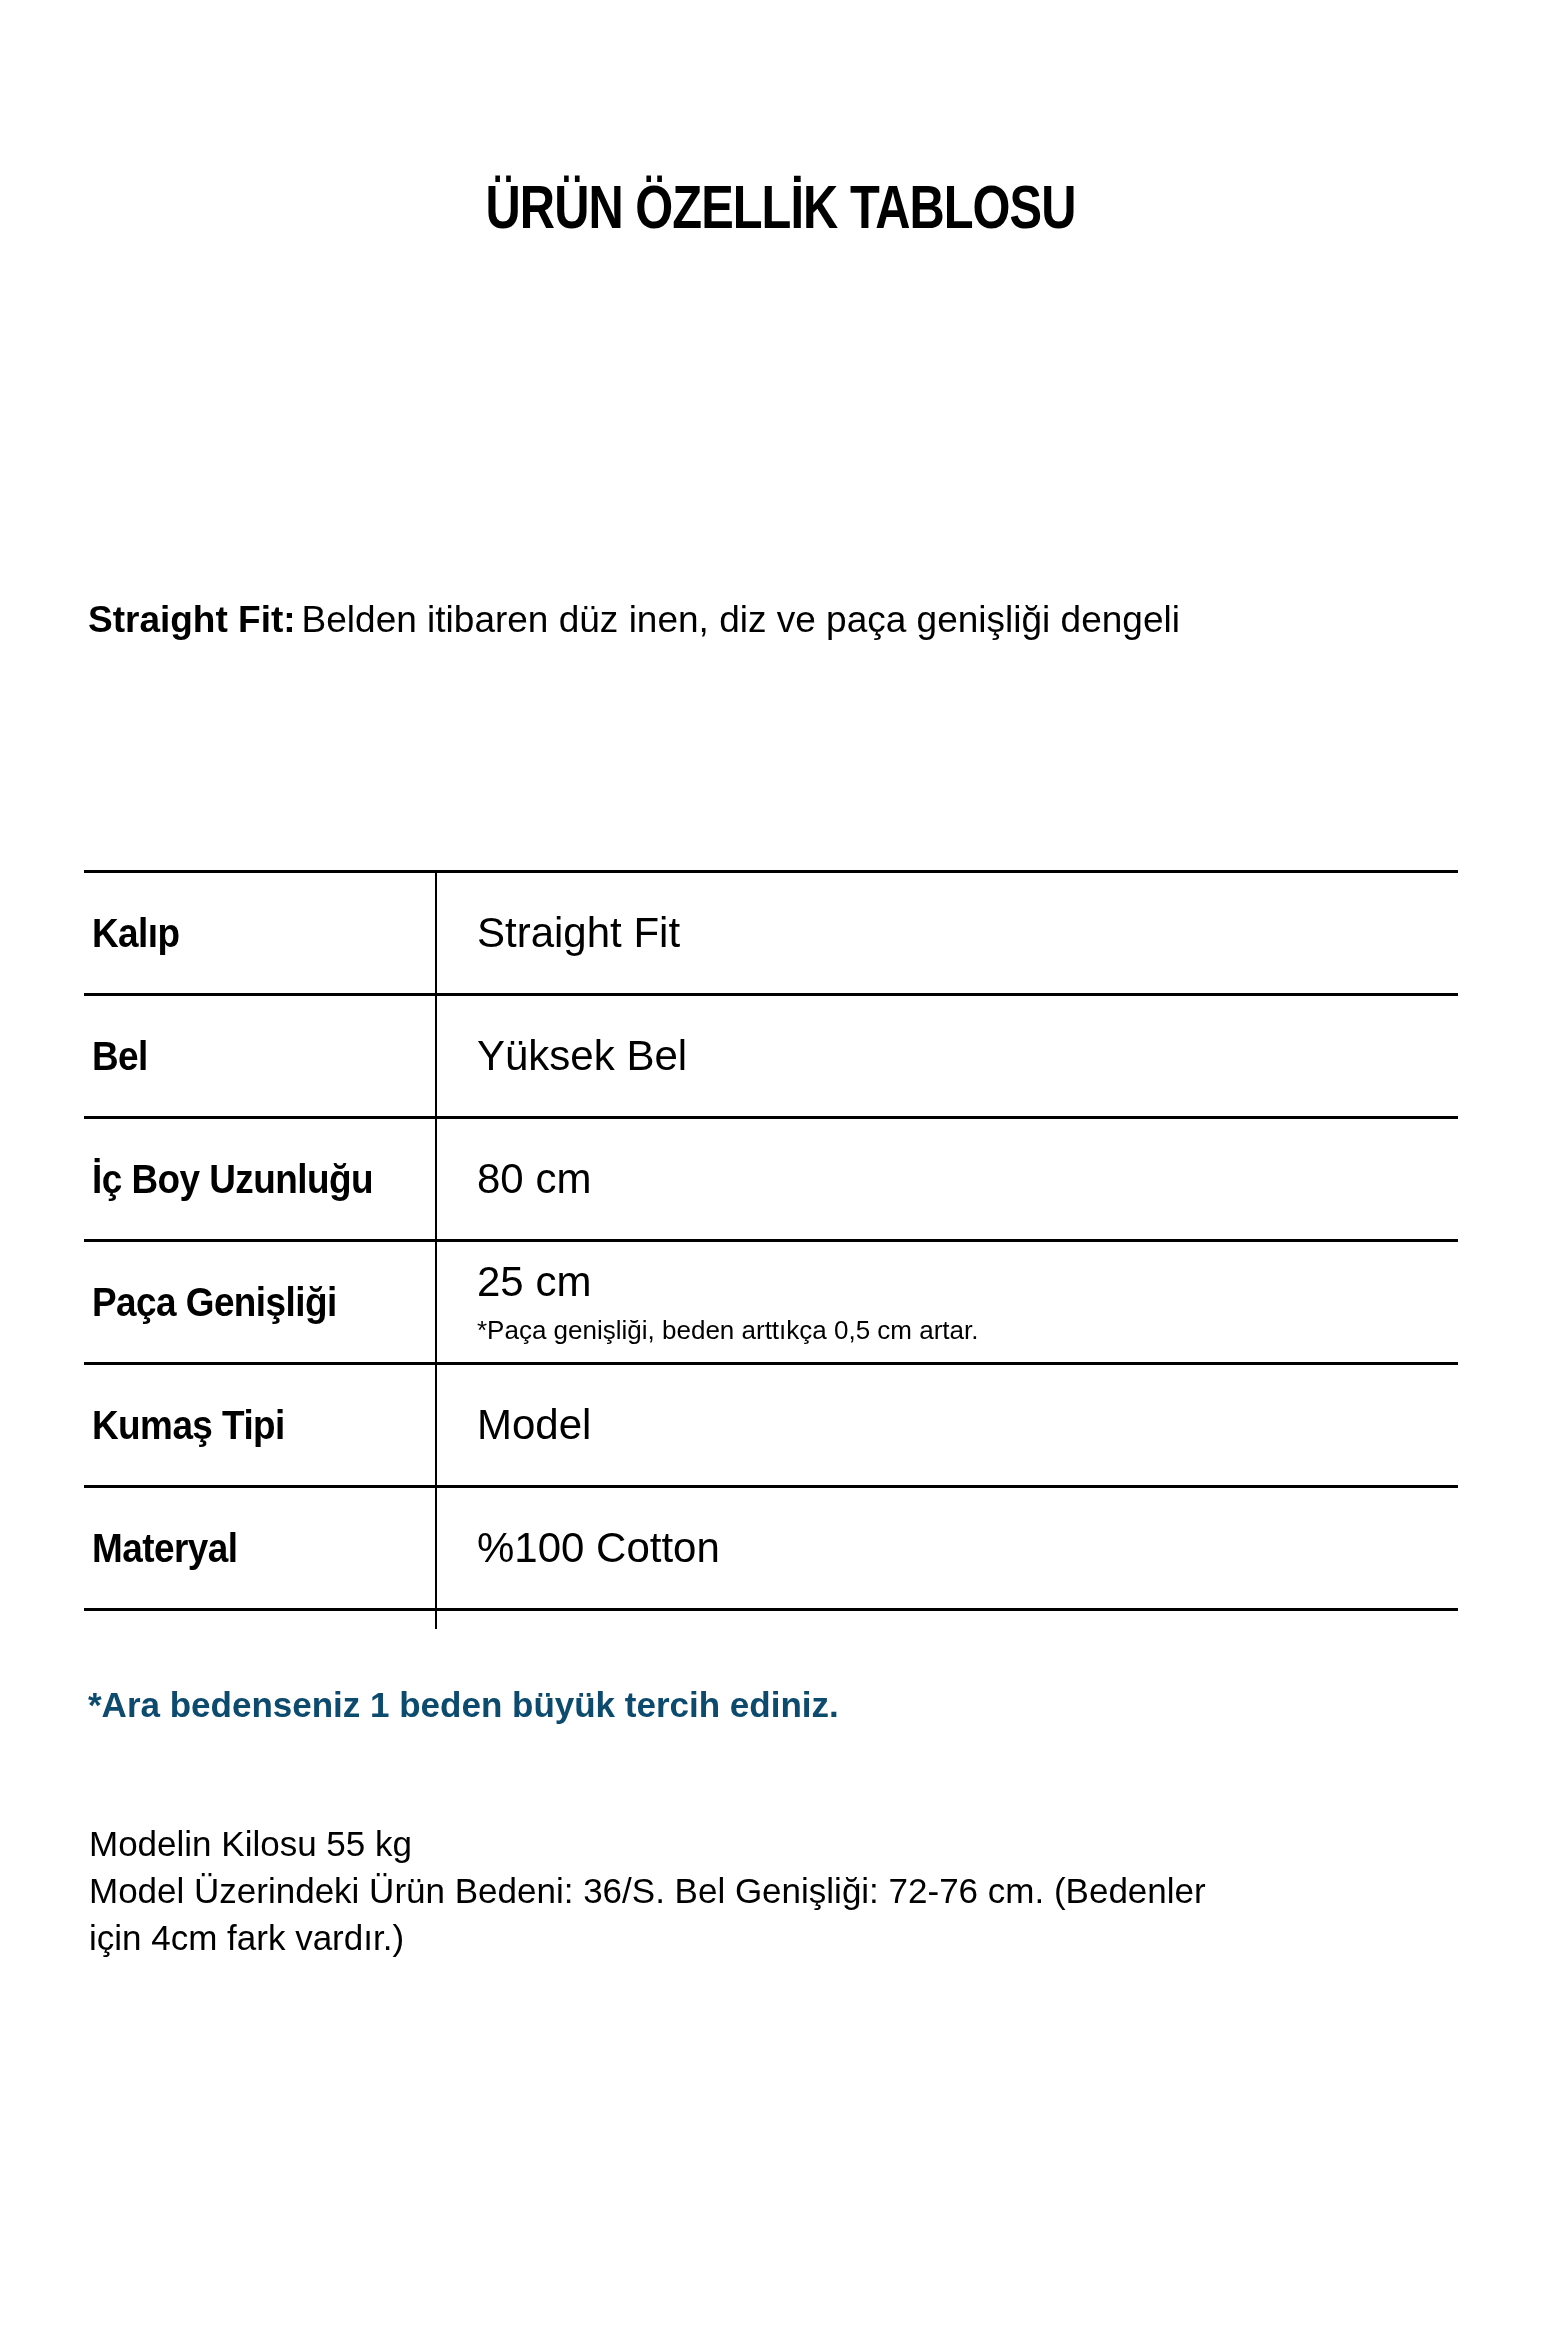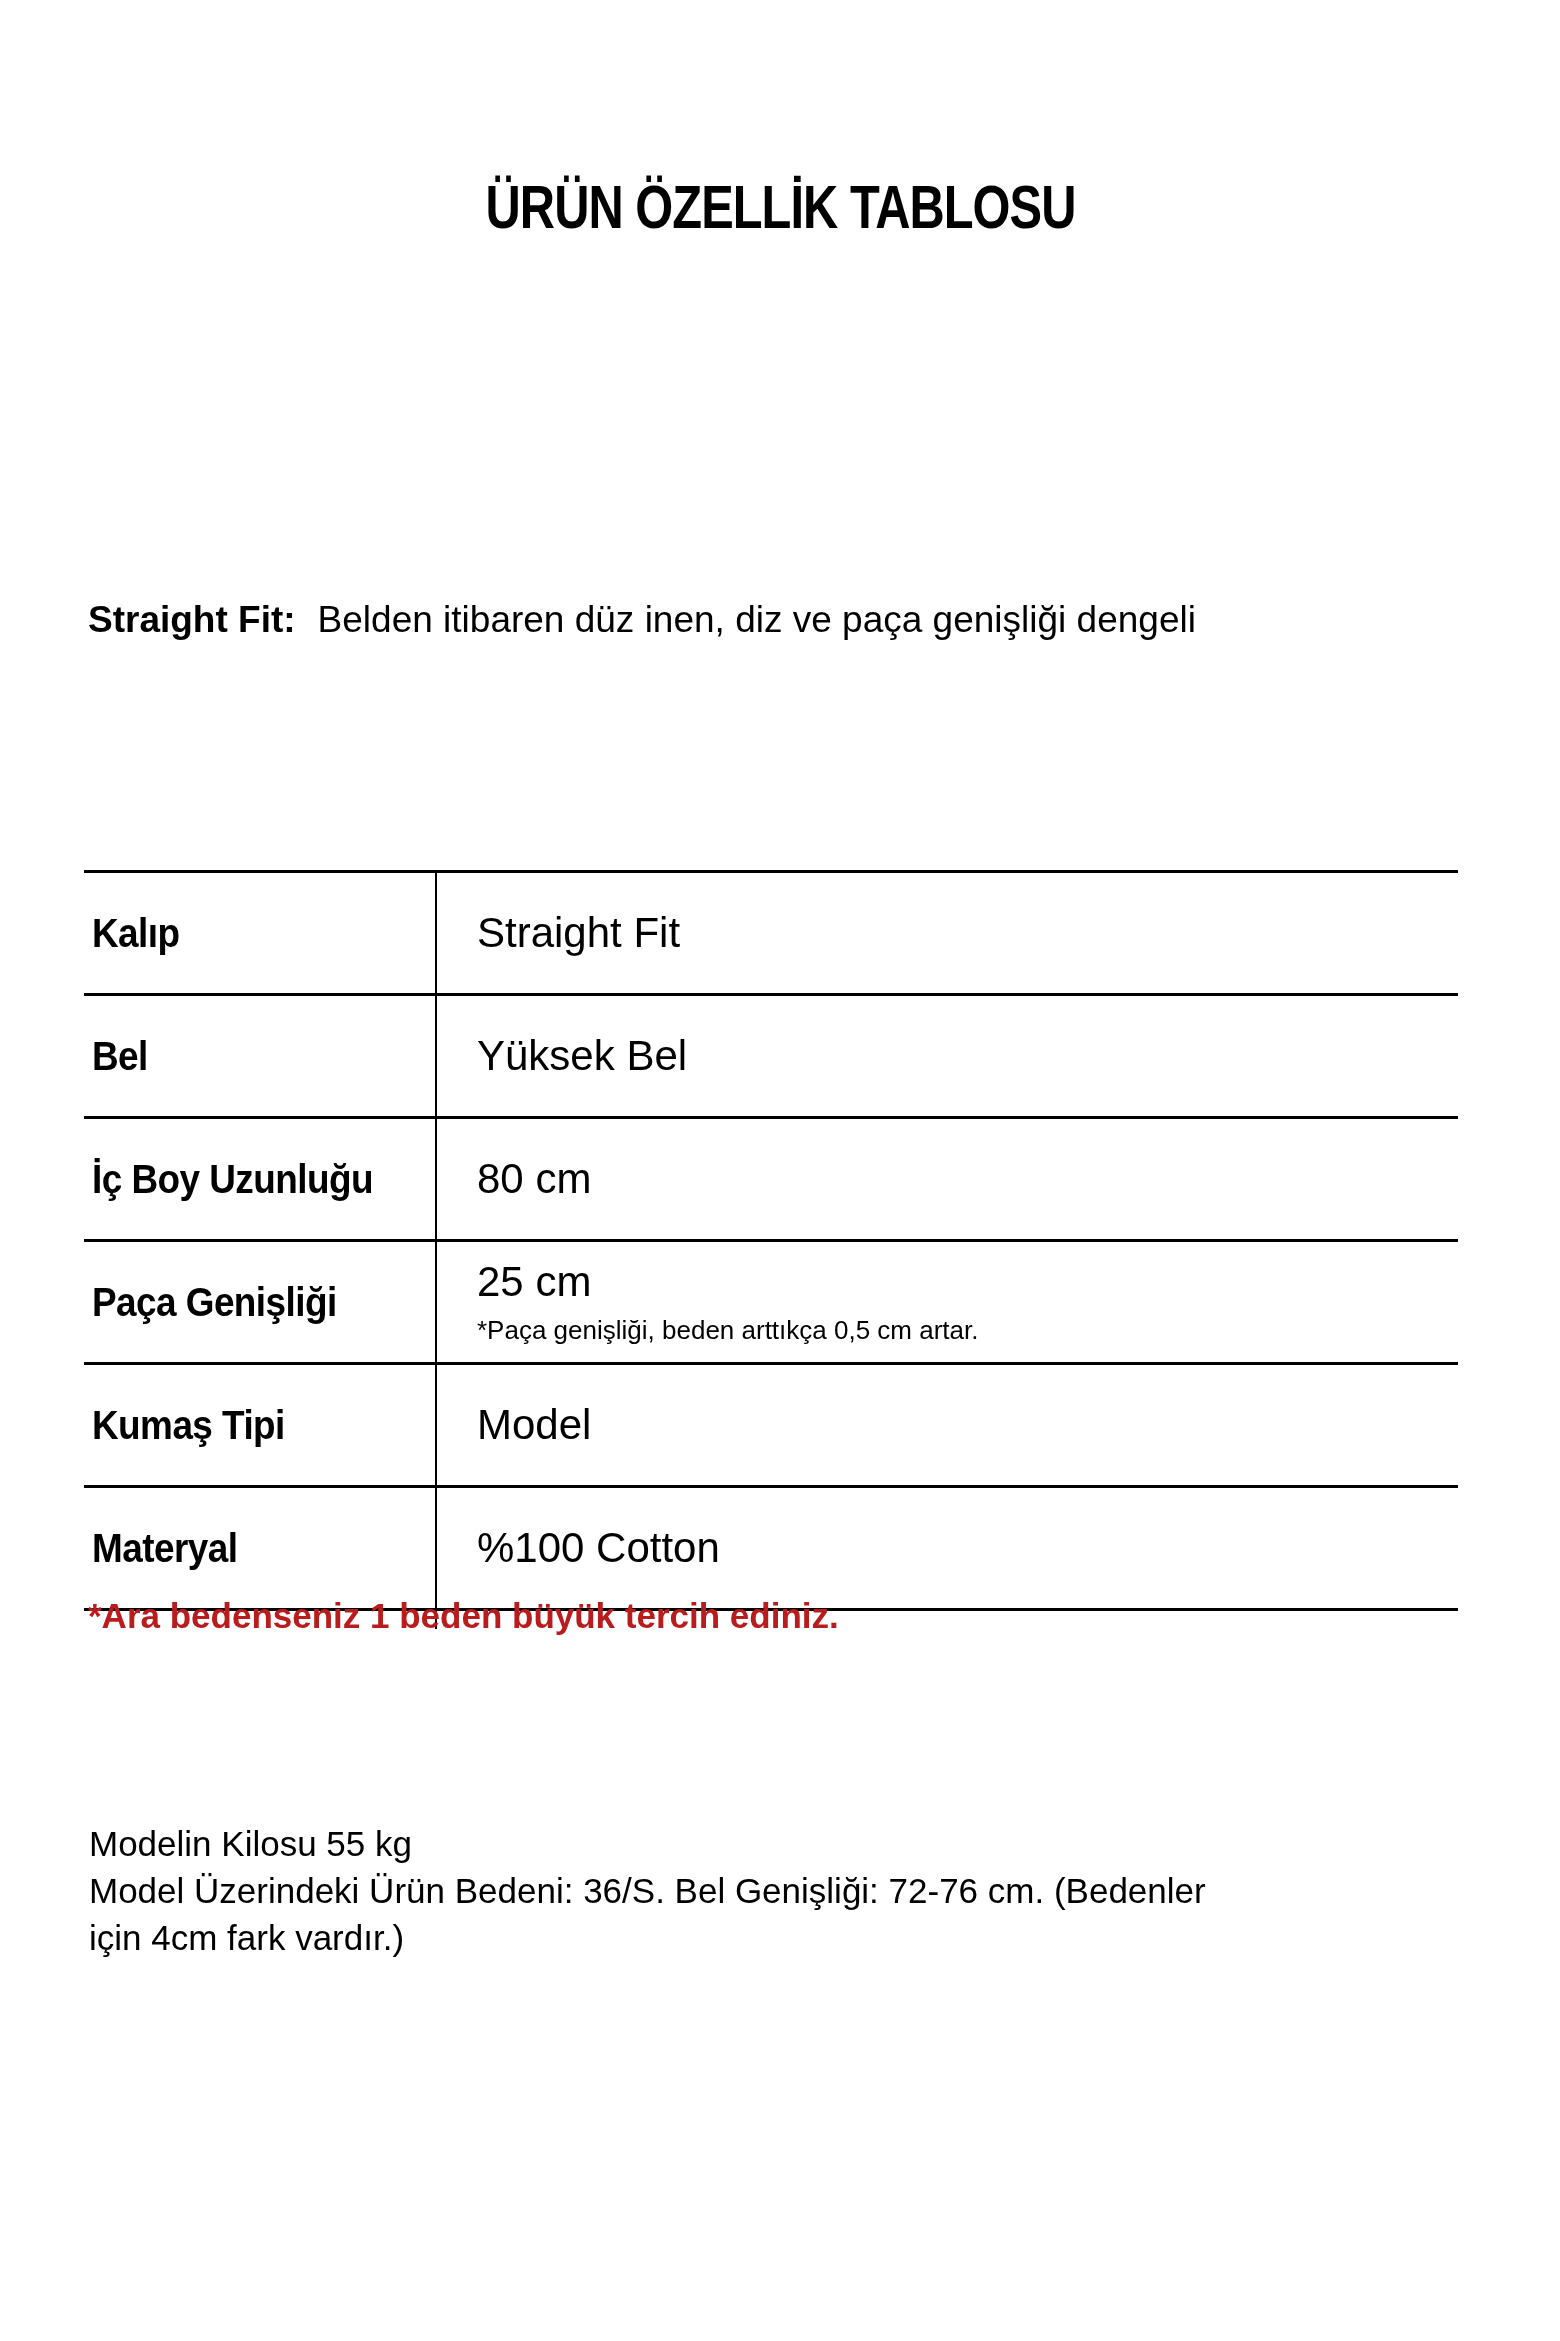--- a/index.html
+++ b/index.html
@@ -24,21 +24,21 @@
     transform:scaleX(0.8);
   }
   
   .intro{
     position:absolute;
     left:88px; top:595px;
     font-size:37px;
     line-height:50px;
     white-space:nowrap;
   }
-  .intro .b{font-weight:700; margin-right:22px;}
+  .intro .b{font-weight:700; margin-right:6px;}
   
   .spec-table{
     position:absolute;
     left:84px; top:870px;
     width:1374px;
     border-top:3.5px solid #000;
   }
   .spec-table .vline{
     position:absolute;
     left:351px; top:0;
@@ -74,24 +74,24 @@
     flex-direction:column;
     justify-content:center;
     padding-left:42px;
   }
   .val{font-size:42px;}
   .note{font-size:26px; margin-top:9.4px;}
   .note:empty{display:none;}
   
   .size-note{
     position:absolute;
-    left:88px; top:1596px;
+    left:88px; top:1685px;
     font-size:35px;
     font-weight:700;
-    color:#b91c1c;
+    color:#0c4a6e;
     white-space:nowrap;
   }
   
   .model-info{
     position:absolute;
     left:89px; top:1820px;
     font-size:35px;
     line-height:47px;
   }
   .model-info .line{white-space:nowrap;}

